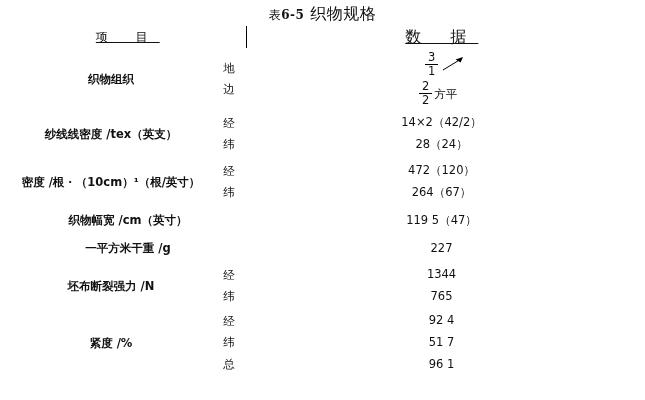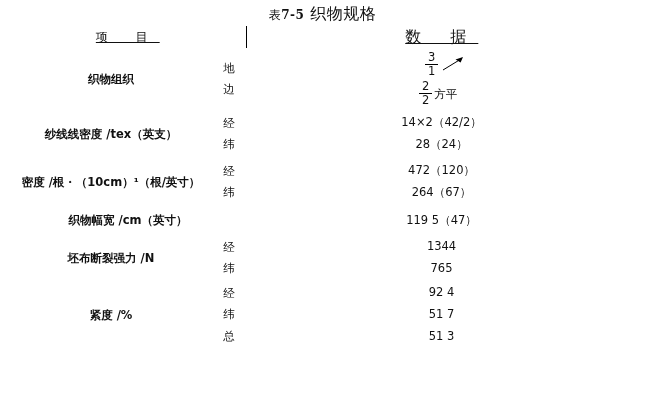--- a/index.html
+++ b/index.html
@@ -154,21 +154,21 @@
     margin-left: 2px;
     vertical-align: middle;
   }
 </style>
 </head>
 <body>
 
 <div id="page">
 
   <div class="caption">
-    <span class="cap-label">表</span><span class="cap-num">7-5</span><span class="cap-title">织物规格</span>
+    <span class="cap-label">表</span><span class="cap-num">6-5</span><span class="cap-title">织物规格</span>
   </div>
 
   <table class="spec">
     <colgroup>
       <col style="width:202px">
       <col style="width:34px">
       <col style="width:391px">
     </colgroup>
     <tbody>
 
@@ -235,20 +235,26 @@
         </td>
       </tr>
 
       <tr class="row-line" style="height:28px;">
         <td class="c-item no-sub" colspan="2">织物幅宽 /cm（英寸）</td>
         <td class="c-val">
           <span>119  5（47）</span>
         </td>
       </tr>
 
+      <tr class="row-line" style="height:28px;">
+        <td class="c-item no-sub" colspan="2">一平方米干重 /g</td>
+        <td class="c-val">
+          <span>227</span>
+        </td>
+      </tr>
 
       <tr class="row-line" style="height:48px;">
         <td class="c-item">坯布断裂强力 /N</td>
         <td class="c-sub">
           <span class="vstack">经</span>
           <span class="vstack">纬</span>
         </td>
         <td class="c-val c-val-lines">
           <div>1344</div>
           <div>765</div>
@@ -258,20 +264,20 @@
       <tr style="height:66px;">
         <td class="c-item">紧度 /%</td>
         <td class="c-sub">
           <span class="vstack">经</span>
           <span class="vstack">纬</span>
           <span class="vstack">总</span>
         </td>
         <td class="c-val c-val-lines">
           <div>92  4</div>
           <div>51  7</div>
-          <div>51  3</div>
+          <div>96  1</div>
         </td>
       </tr>
 
     </tbody>
   </table>
 
 </div>
 
 </body></html>

